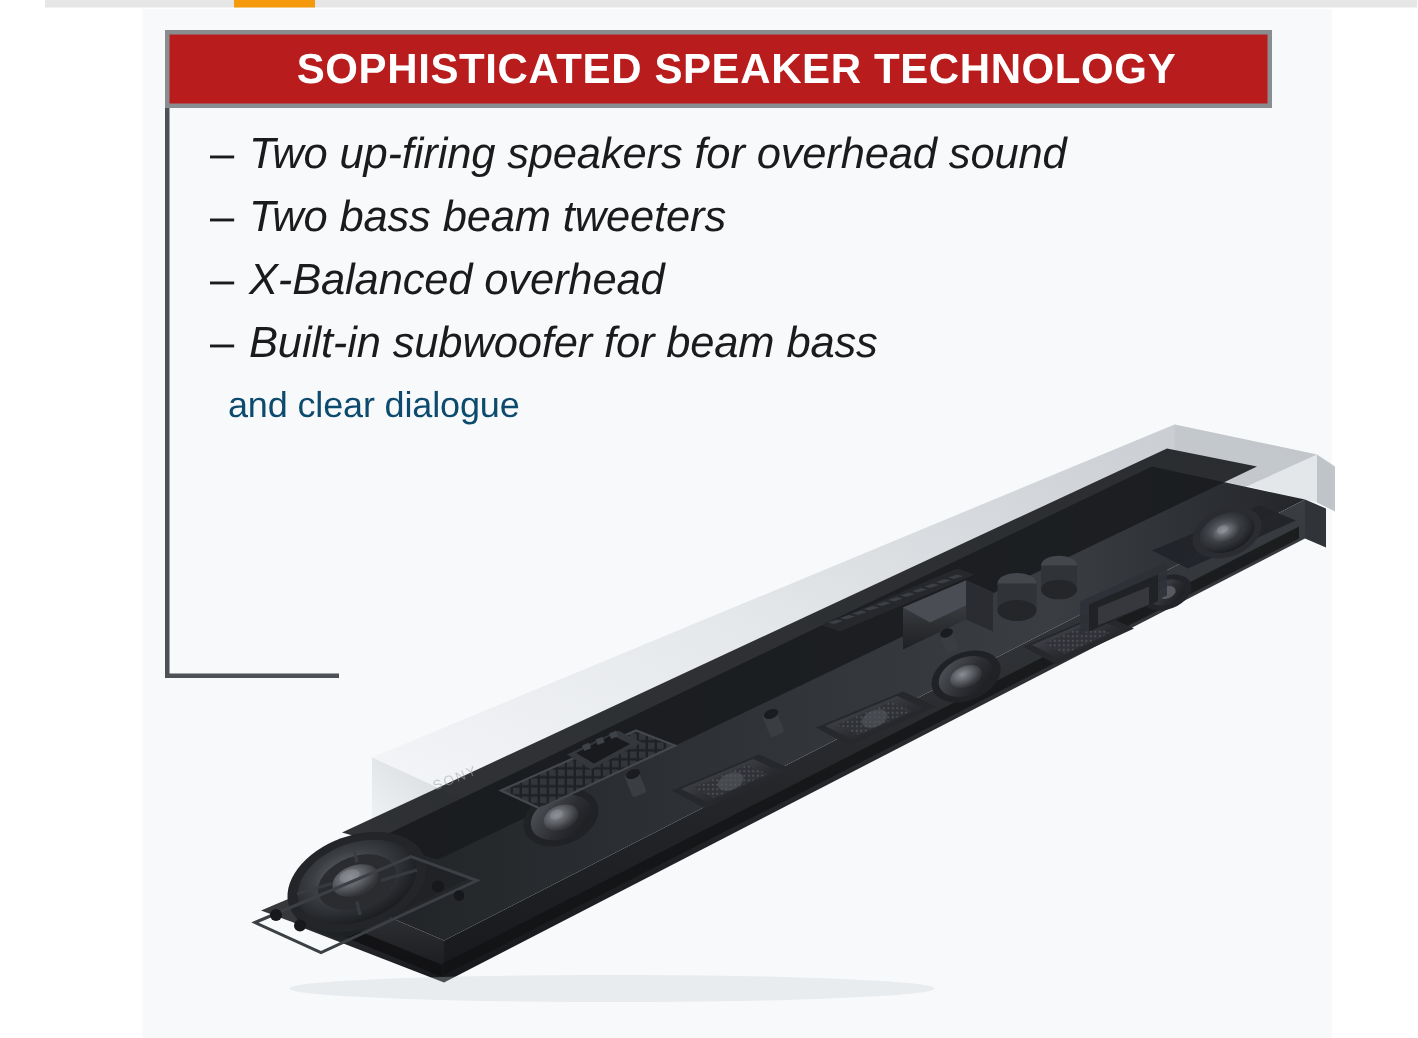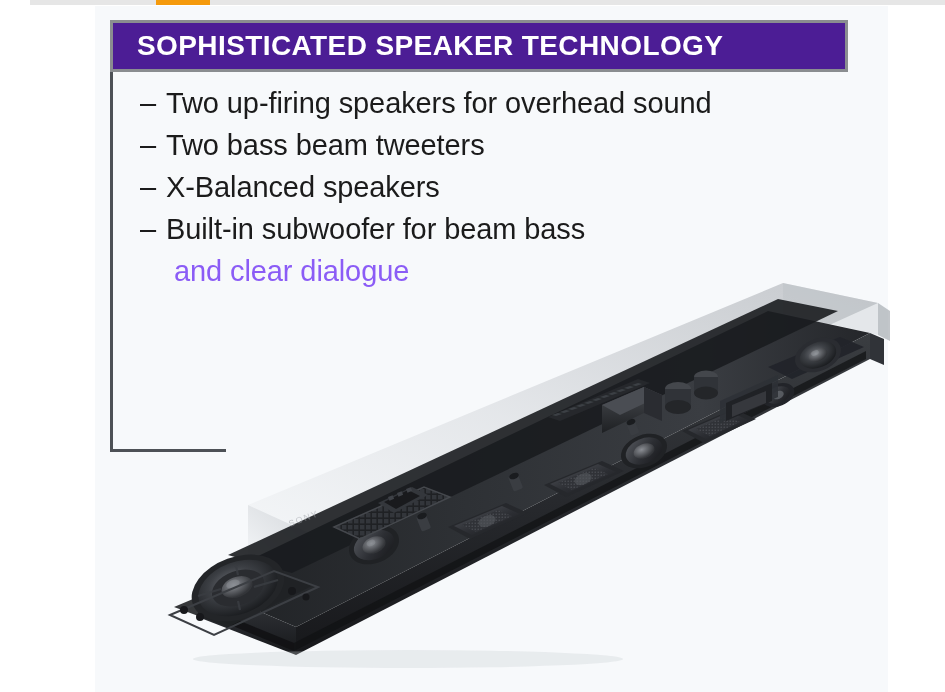--- a/index.html
+++ b/index.html
@@ -67,26 +67,27 @@
     background: #4d5156;
   }
 
   
   #title-bar {
     position: absolute;
     left: 110px;
     top: 20px;
     width: 738px;
     height: 52px;
-    background: #4c1d95;
+    background: #b91c1c;
     border: 3px solid #8a8d90;
     box-sizing: border-box;
     display: flex;
     align-items: center;
     padding-left: 24px;
+    justify-content: center;
   }
   #title-text {
     color: #ffffff;
     font-size: 28px;
     font-weight: 600;
     letter-spacing: 0.4px;
     white-space: nowrap;
     font-family: "Liberation Sans", sans-serif;
   }
 
@@ -106,26 +107,27 @@
     font-weight: 400;
     letter-spacing: -0.1px;
   }
   .bullet-dash {
     width: 26px;
     flex: 0 0 26px;
     color: #1b1b1b;
   }
   .bullet-text {
     flex: 1 1 auto;
+    font-style: italic;
   }
   .bullet-cont {
-    margin-left: 34px;
-    font-size: 29px;
+    margin-left: 12px;
+    font-size: 24px;
     line-height: 42px;
-    color: #8b5cf6;
+    color: #0c4a6e;
     letter-spacing: -0.1px;
   }
 
   
   #product-image {
     position: absolute;
     left: 78px;
     top: 255px;
     width: 812px;
     height: 420px;
@@ -157,21 +159,21 @@
       <span class="bullet-text">Two up-firing speakers for overhead sound</span>
     </div>
 
     <div class="bullet-row">
       <span class="bullet-dash">–</span>
       <span class="bullet-text">Two bass beam tweeters</span>
     </div>
 
     <div class="bullet-row">
       <span class="bullet-dash">–</span>
-      <span class="bullet-text">X-Balanced speakers</span>
+      <span class="bullet-text">X-Balanced overhead</span>
     </div>
 
     <div class="bullet-row">
       <span class="bullet-dash">–</span>
       <span class="bullet-text">Built-in subwoofer for beam bass</span>
     </div>
 
     <div class="bullet-cont">and clear dialogue</div>
   </div>
 

